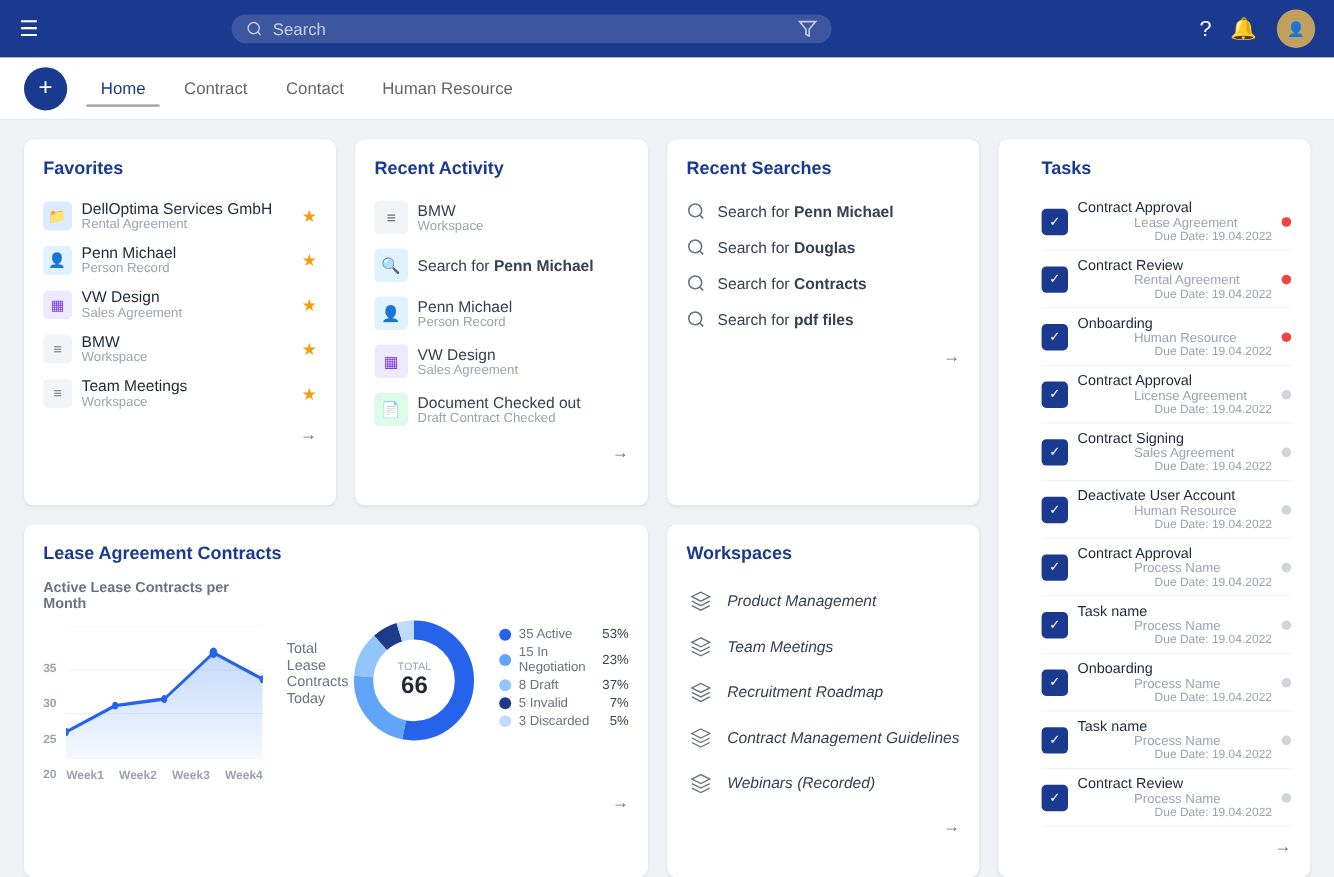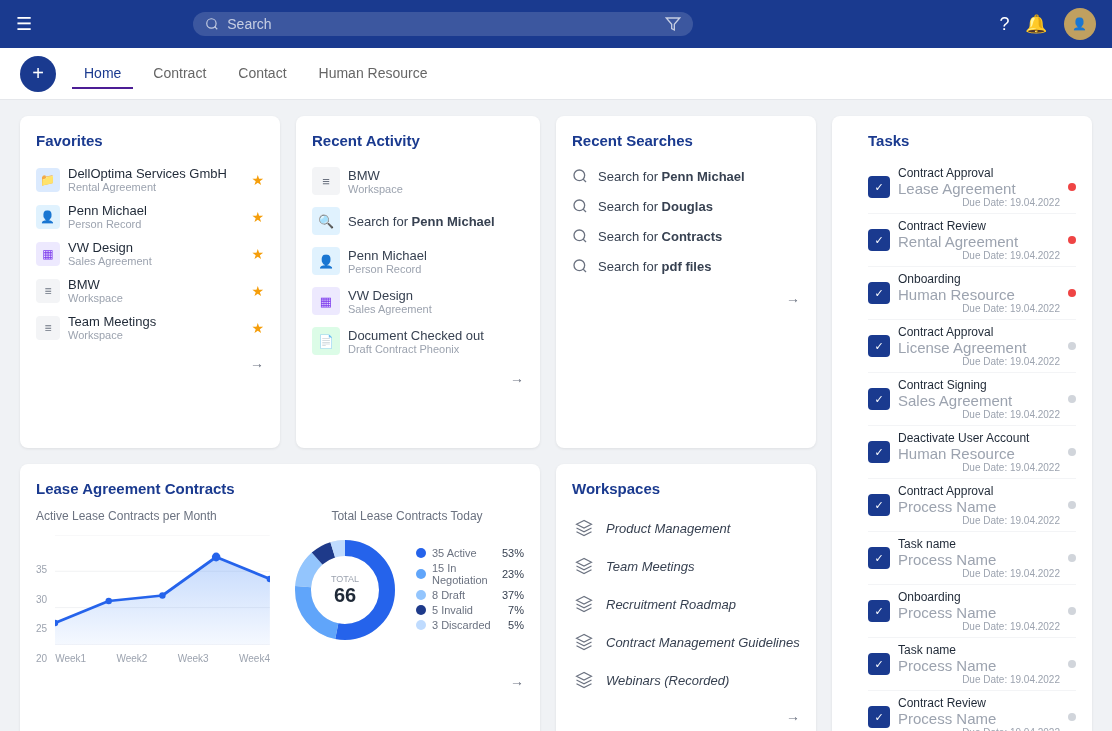--- a/index.html
+++ b/index.html
@@ -52,21 +52,21 @@
     .add-btn {
       width: 36px; height: 36px; border-radius: 50%;
       background: #1a3a8f; color: white; border: none;
       font-size: 20px; cursor: pointer; display: flex; align-items: center; justify-content: center;
       margin-right: 8px;
     }
     .nav-tab {
       padding: 6px 12px; font-size: 14px; color: #666; cursor: pointer; border-bottom: 2px solid transparent;
       text-decoration: none;
     }
-    .nav-tab.active { color: #1a3a8f; border-bottom: 2px solid #4c1d95; font-weight: 500; }
+    .nav-tab.active { color: #1a3a8f; border-bottom: 2px solid #a3a3a3; font-weight: 500; }
 
     
     .main { padding: 16px 20px; display: grid; grid-template-columns: 260px 1fr 260px 260px; gap: 16px; }
 
     
     .card {
       background: white; border-radius: 8px; padding: 16px;
       box-shadow: 0 1px 3px rgba(0,0,0,0.08);
     }
     .card-title { font-size: 15px; font-weight: 600; color: #1a3a8f; margin-bottom: 12px; }
@@ -95,30 +95,30 @@
     .search-item { display: flex; align-items: center; gap: 10px; padding: 7px 0; cursor: pointer; }
     .search-item-text { font-size: 13px; color: #374151; }
     .search-item-text span { font-weight: 600; }
 
     
     .task-item { display: flex; align-items: center; gap: 8px; padding: 5px 0; border-bottom: 1px solid #f3f4f6; }
     .task-item:last-child { border-bottom: none; }
     .task-check { width: 22px; height: 22px; border-radius: 4px; background: #1a3a8f; display: flex; align-items: center; justify-content: center; color: white; font-size: 11px; flex-shrink: 0; }
     .task-body { flex: 1; }
     .task-name { font-size: 12px; font-weight: 400; color: #1f2937; }
-    .task-sub { font-size: 15px; color: #9ca3af; }
+    .task-sub { font-size: 11px; color: #9ca3af; margin-left: 47px; }
     .task-meta { text-align: right; font-size: 10px; color: #9ca3af; }
     .dot-red { width: 8px; height: 8px; border-radius: 50%; background: #ef4444; display: inline-block; }
     .dot-gray { width: 8px; height: 8px; border-radius: 50%; background: #d1d5db; display: inline-block; }
 
     
     .lease-card { grid-column: 1 / 3; }
     .lease-inner { display: flex; gap: 20px; }
-    .chart-left { flex: 1; }
-    .chart-right { flex: 1; display: flex; flex-direction: column; align-items: center; }
+    .chart-left { flex: 1; font-weight: bold; }
+    .chart-right { flex: 1; display: flex; flex-direction: row; align-items: center; }
     .chart-subtitle { font-size: 12px; color: #6b7280; margin-bottom: 12px; }
 
     
     .donut-wrap { position: relative; display: flex; align-items: center; gap: 16px; }
     .donut-center { position: absolute; top: 50%; left: 50%; transform: translate(-50%, -50%); text-align: center; }
     .donut-total-label { font-size: 9px; color: #9ca3af; text-transform: uppercase; text-align: right; }
     .donut-total-num { font-size: 20px; font-weight: 700; color: #1f2937; }
     .donut-legend { font-size: 11px; }
     .legend-item { display: flex; align-items: center; gap: 6px; margin-bottom: 3px; }
     .legend-dot { width: 10px; height: 10px; border-radius: 50%; flex-shrink: 0; }
@@ -248,21 +248,21 @@
       <div class="act-icon" style="background:#ede9fe;color:#7c3aed;">▦</div>
       <div>
         <div class="act-text">VW Design</div>
         <div class="act-sub">Sales Agreement</div>
       </div>
     </div>
     <div class="act-item">
       <div class="act-icon" style="background:#dcfce7;color:#16a34a;">📄</div>
       <div>
         <div class="act-text">Document Checked out</div>
-        <div class="act-sub">Draft Contract Pheonix</div>
+        <div class="act-sub">Draft Contract Checked</div>
       </div>
     </div>
     <div class="card-footer">
       <span style="color:#6b7280;font-size:14px;cursor:pointer;">→</span>
     </div>
   </div>
 
   <div class="card recent-searches-card">
     <div class="card-title">Recent Searches</div>
     <div class="search-item">

